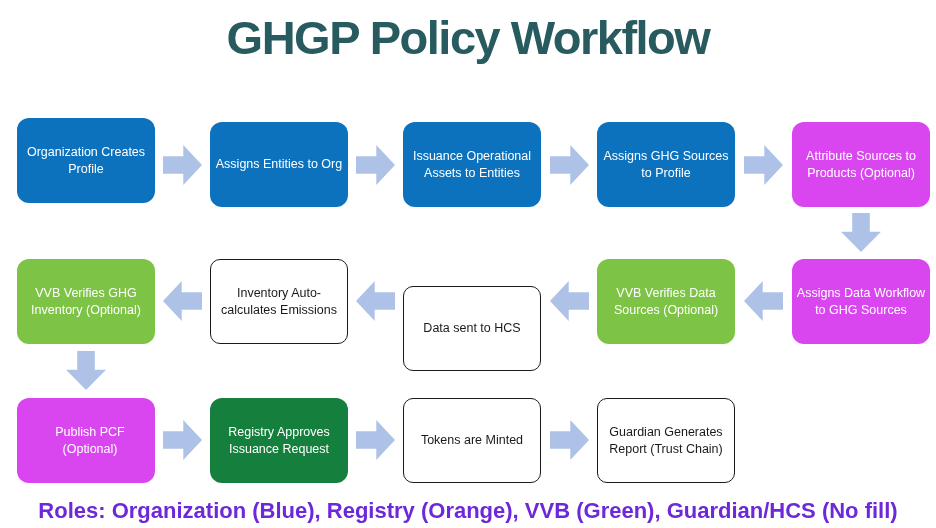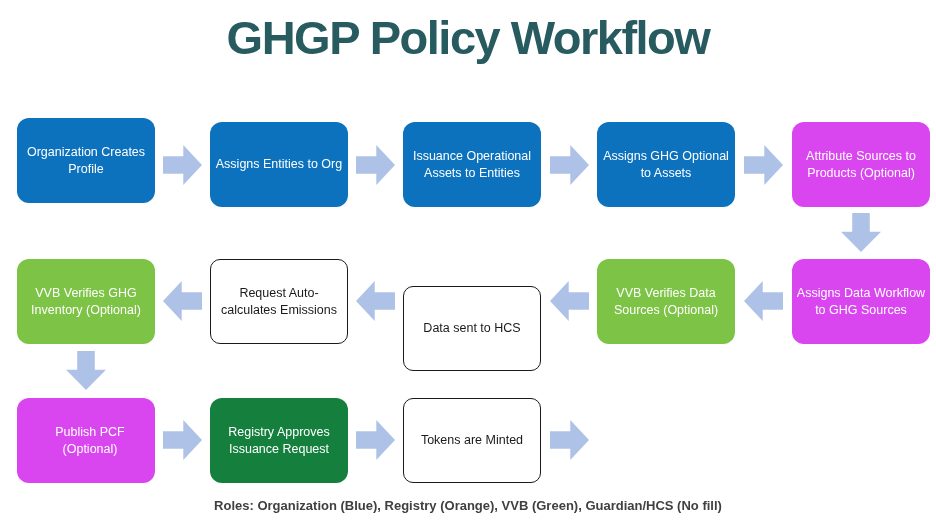--- a/index.html
+++ b/index.html
@@ -70,58 +70,59 @@
     width: 40px;
     height: 39px;
     clip-path: polygon(28% 0%, 72% 0%, 72% 48%, 100% 48%, 50% 100%, 0% 48%, 28% 48%);
   }
   .legend {
     position: absolute;
     top: 498px;
     left: 0;
     width: 100%;
     text-align: center;
-    font-size: 13px;
+    font-size: 22px;
     font-weight: 700;
-    color: #404040;
+    color: #6d28d9;
   }
 </style>
 </head>
 <body>
 
 <div class="canvas">
 
   <h1 class="title">GHGP Policy Workflow</h1>
 
   <div class="node blue" style="left:17px;  top:118px;text-align:center;">Organization Creates Profile</div>
   <div class="arrow right" style="left:163px; top:145px;"></div>
   <div class="node blue" style="left:210px; top:122px;">Assigns Entities to Org</div>
   <div class="arrow right" style="left:356px; top:145px;"></div>
   <div class="node blue" style="left:403px; top:122px;">Issuance Operational Assets to Entities</div>
   <div class="arrow right" style="left:550px; top:145px;"></div>
-  <div class="node blue" style="left:597px; top:122px;">Assigns GHG Optional to Assets</div>
+  <div class="node blue" style="left:597px; top:122px;">Assigns GHG Sources to Profile</div>
   <div class="arrow right" style="left:744px; top:145px;"></div>
   <div class="node blue-alt" style="left:792px; top:122px;">Attribute Sources to Products (Optional)</div>
 
   <div class="arrow down" style="left:841px; top:213px;"></div>
 
   <div class="node blue-alt" style="left:792px; top:259px;">Assigns Data Workflow to GHG Sources</div>
   <div class="arrow left" style="left:744px; top:281px;"></div>
   <div class="node green" style="left:597px; top:259px;">VVB Verifies Data Sources (Optional)</div>
   <div class="arrow left" style="left:550px; top:281px;"></div>
   <div class="node no-fill" style="left:403px; top:259px;margin-top:27px;">Data sent to HCS</div>
   <div class="arrow left" style="left:356px; top:281px;"></div>
-  <div class="node no-fill" style="left:210px; top:259px;">Request Auto-calculates Emissions</div>
+  <div class="node no-fill" style="left:210px; top:259px;">Inventory Auto-calculates Emissions</div>
   <div class="arrow left" style="left:163px; top:281px;"></div>
   <div class="node green" style="left:17px;  top:259px;">VVB Verifies GHG Inventory (Optional)</div>
 
   <div class="arrow down" style="left:66px; top:351px;"></div>
 
   <div class="node blue-alt" style="left:17px;  top:398px;padding-left:12px;">Publish PCF (Optional)</div>
   <div class="arrow right" style="left:163px; top:420px;"></div>
   <div class="node orange" style="left:210px; top:398px;">Registry Approves Issuance Request</div>
   <div class="arrow right" style="left:356px; top:420px;"></div>
   <div class="node no-fill" style="left:403px; top:398px;">Tokens are Minted</div>
   <div class="arrow right" style="left:550px; top:420px;"></div>
+  <div class="node no-fill" style="left:597px; top:398px;">Guardian Generates Report (Trust Chain)</div>
 
   <div class="legend">Roles: Organization (Blue), Registry (Orange), VVB (Green), Guardian/HCS (No fill)</div>
 
 </div>
 
 </body></html>

